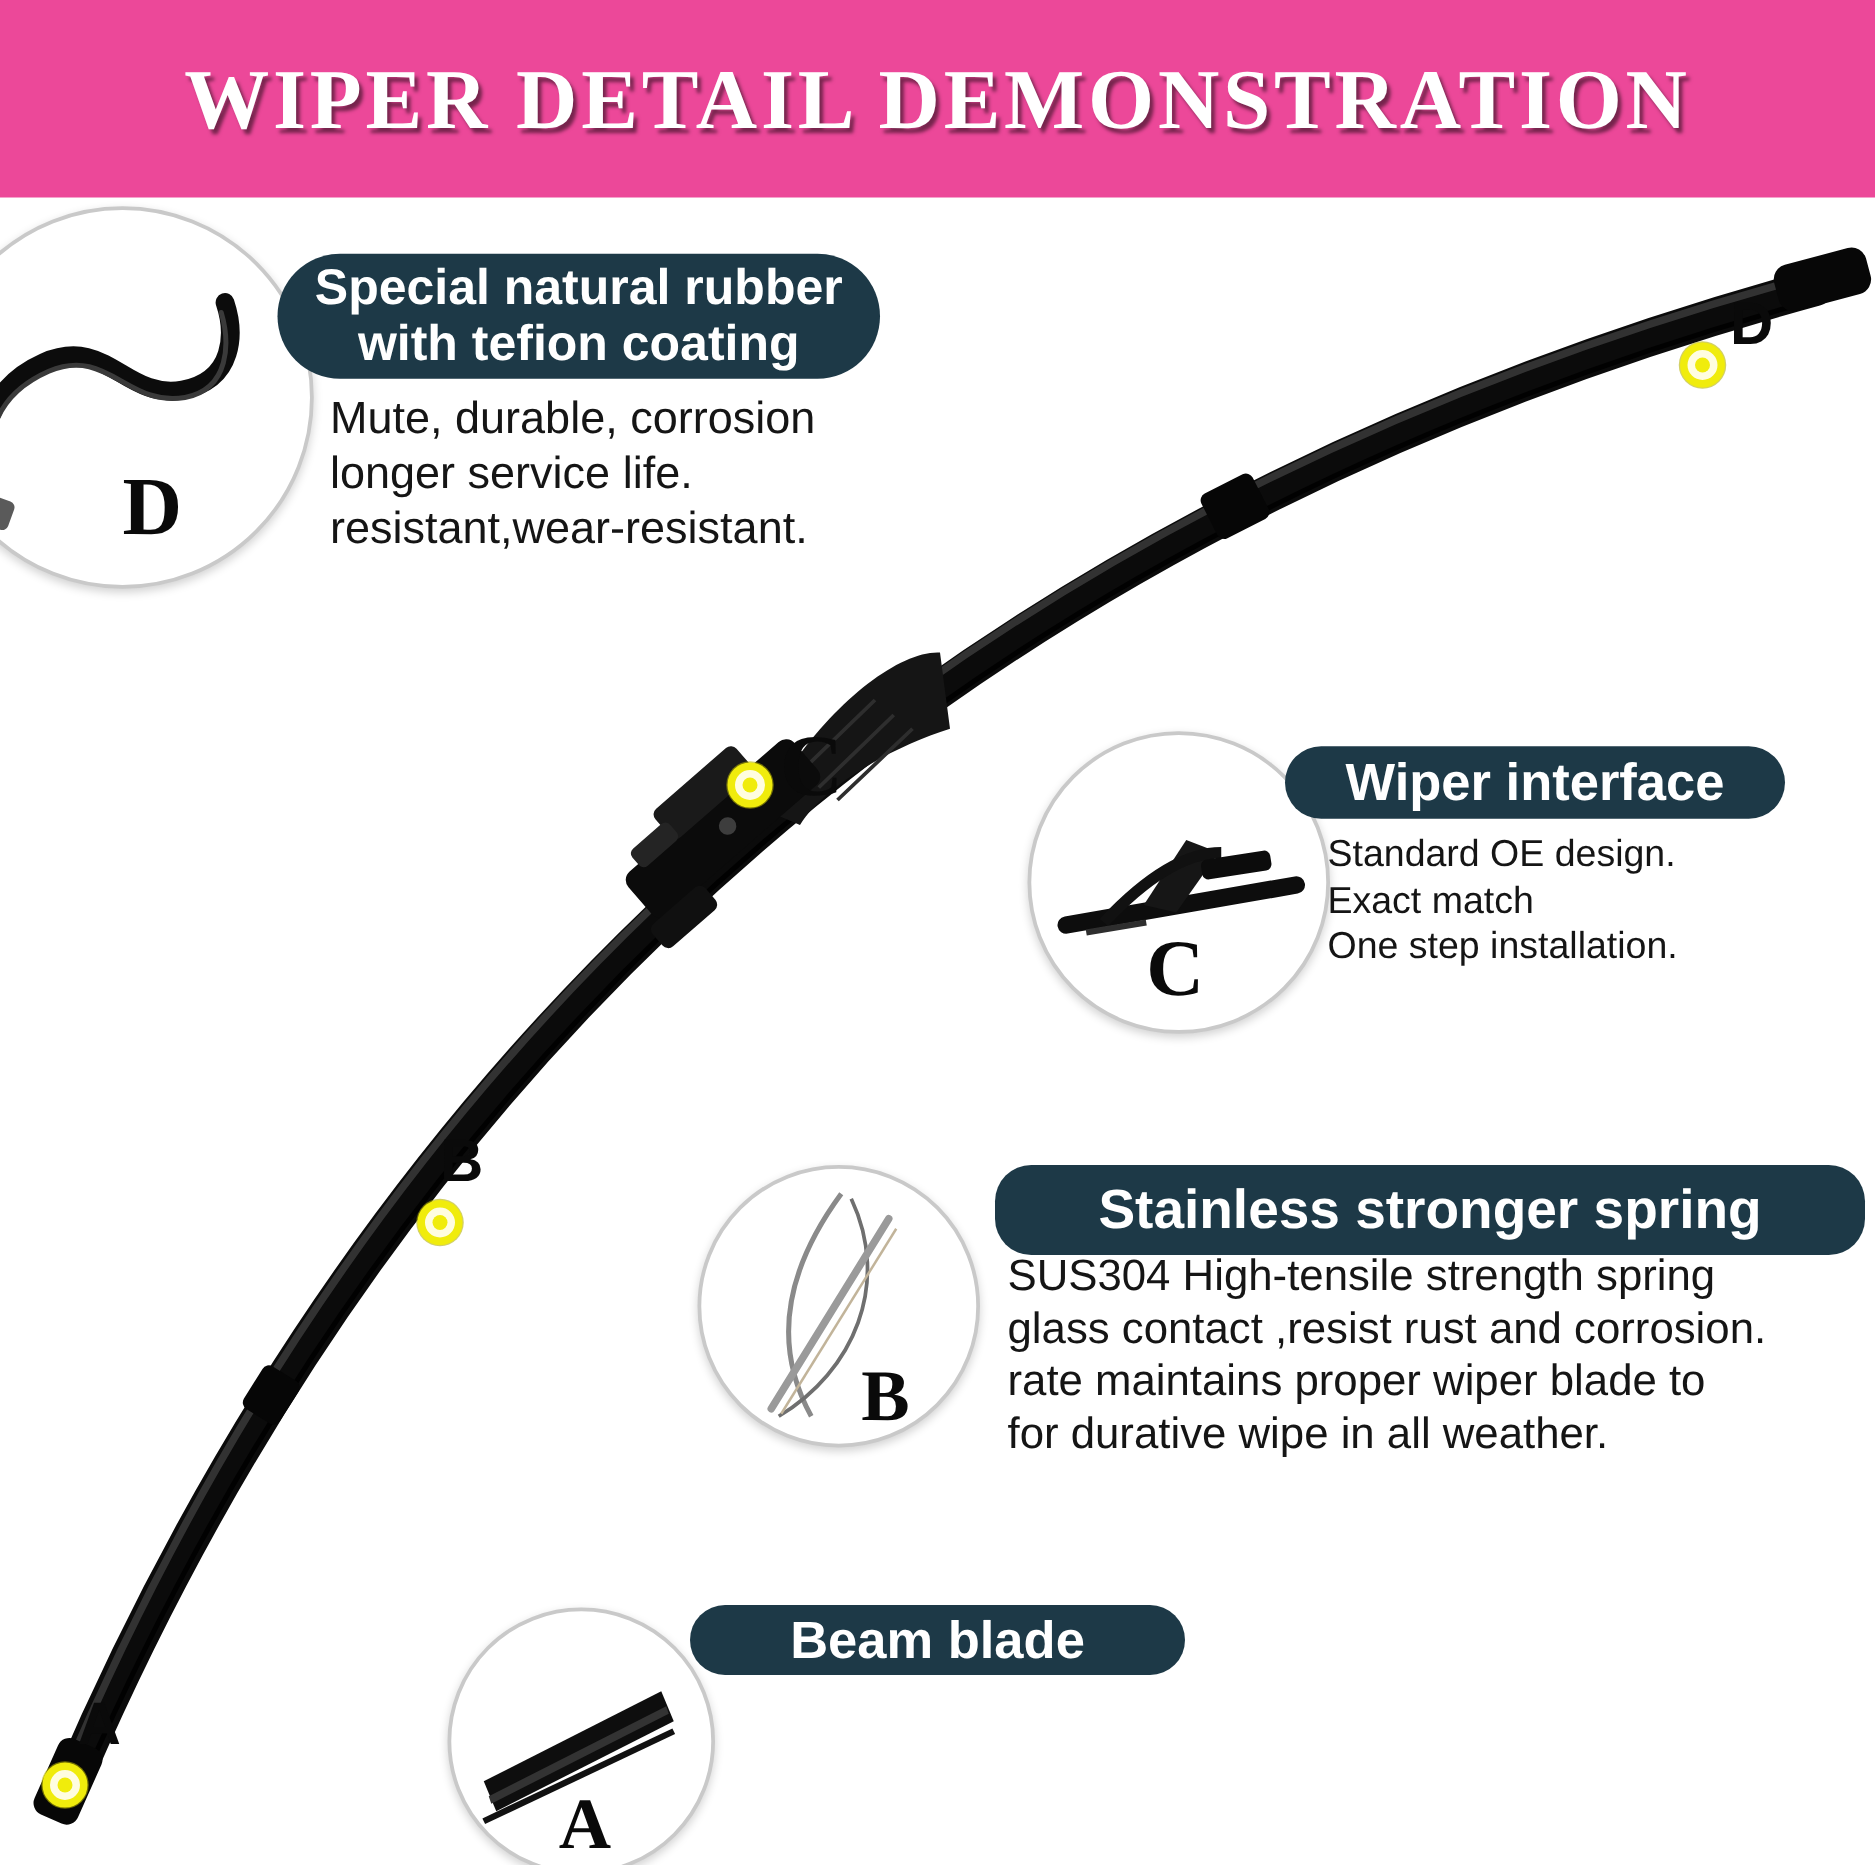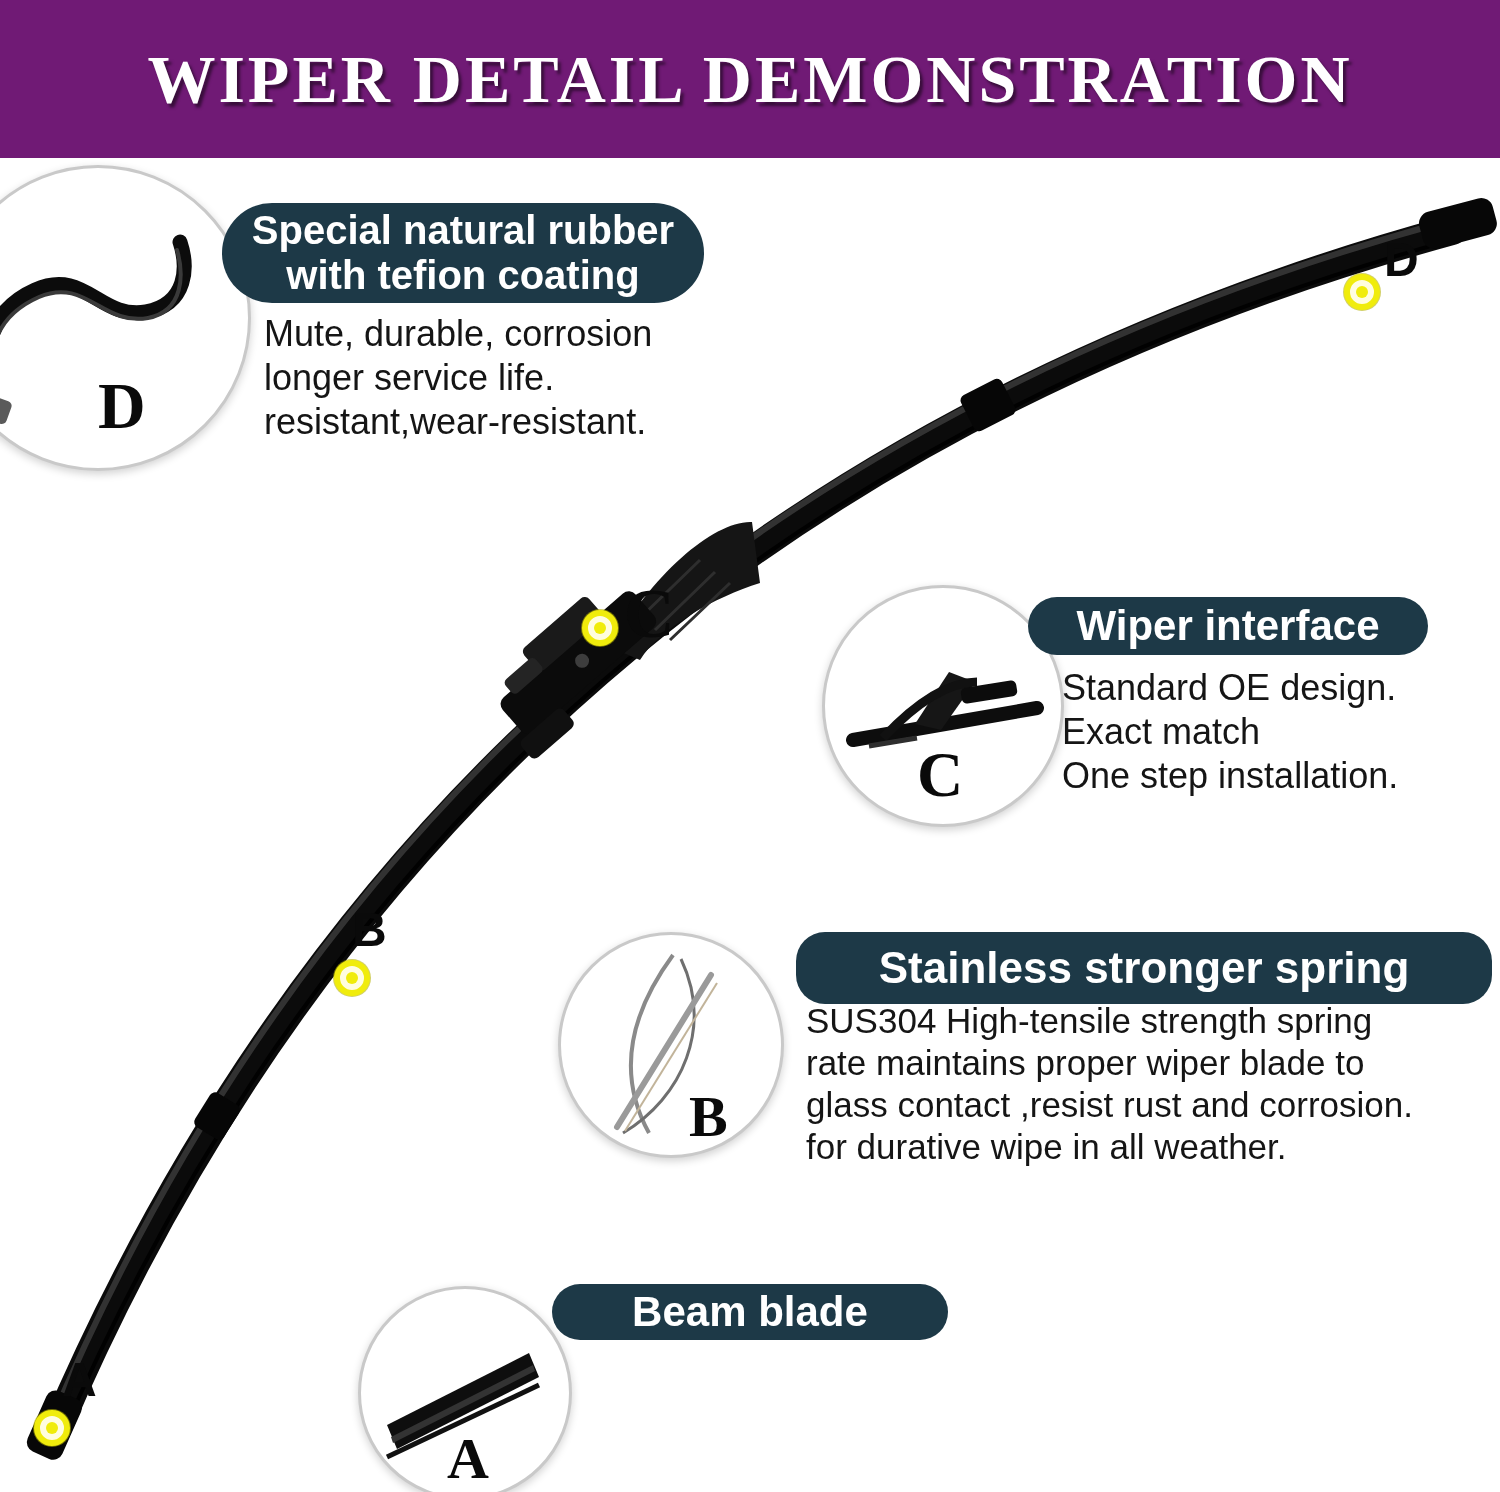--- a/index.html
+++ b/index.html
@@ -3,21 +3,21 @@
 <meta charset="utf-8">
 <style>
   html,body{margin:0;padding:0;background:#ffffff;}
   .page{
     position:relative;width:1500px;height:1492px;background:#ffffff;
     overflow:hidden;font-family:"Liberation Sans",sans-serif;color:#151515;
   }
   
   .header{
     position:absolute;left:0;top:0;width:1500px;height:158px;
-    background:#701a75;display:flex;align-items:center;justify-content:center;z-index:4;
+    background:#ec4899;display:flex;align-items:center;justify-content:center;z-index:4;
   }
   .header-title{
     font-family:"Liberation Serif",serif;font-weight:700;font-size:68px;
     color:#ffffff;letter-spacing:3px;white-space:nowrap;
     text-shadow:3px 4px 3px rgba(0,0,0,0.5);
   }
   
   .blade-svg{position:absolute;left:0;top:0;z-index:1;}
   
   .callout-circle{
@@ -34,21 +34,21 @@
     font-weight:700;line-height:1.12;
   }
   .pill-rubber{left:222px;top:203px;width:482px;height:100px;border-radius:50px;font-size:40px;}
   .pill-interface{left:1028px;top:597px;width:400px;height:58px;border-radius:29px;font-size:42px;}
   .pill-spring{left:796px;top:932px;width:696px;height:72px;border-radius:29px;font-size:44px;}
   .pill-beam{left:552px;top:1284px;width:396px;height:56px;border-radius:28px;font-size:42px;}
   
   .body-block{position:absolute;z-index:3;color:#151515;}
   .body-block div{white-space:nowrap;}
   .body-rubber{left:264px;top:312px;font-size:36px;line-height:1.22;}
-  .body-interface{left:1062px;top:666px;font-size:36px;line-height:1.22;}
+  .body-interface{left:1062px;top:666px;font-size:30px;line-height:1.22;}
   .body-spring{left:806px;top:1000px;font-size:35px;line-height:1.2;}
   .body-beam{left:562px;top:1350px;font-size:36px;line-height:1.25;}
   
   .marker{
     position:absolute;width:36px;height:36px;border-radius:50%;
     background:#fffde0;border:6px solid #f0ec0c;box-sizing:border-box;z-index:5;
     box-shadow:0 0 0 1px rgba(180,176,0,0.6);
   }
   .marker::after{
     content:"";position:absolute;left:50%;top:50%;width:12px;height:12px;margin:-6px 0 0 -6px;
@@ -152,22 +152,22 @@
       <path d="M150,40 L56,192" stroke="#9a9a9a" stroke-width="6" stroke-linecap="round"></path>
       <path d="M156,48 L64,196" stroke="#c2b49a" stroke-width="2"></path>
     </svg>
     <div class="circle-letter" style="left:128px;top:148px;font-size:58px;">B</div>
   </div>
   <div class="pill pill-spring">
     <div>Stainless stronger spring</div>
   </div>
   <div class="body-block body-spring">
     <div>SUS304 High-tensile strength spring</div>
+    <div>glass contact ,resist rust and corrosion.</div>
     <div>rate maintains proper wiper blade to</div>
-    <div>glass contact ,resist rust and corrosion.</div>
     <div>for durative wipe in all weather.</div>
   </div>
 
   <div class="callout-circle" style="left:358px;top:1286px;width:208px;height:208px;">
     <svg class="circle-art" width="208" height="208" viewBox="0 0 208 208">
       <polygon points="26,136 168,64 178,88 36,160" fill="#0e0e0e"></polygon>
       <polygon points="30,148 172,76 174,82 32,154" fill="#333333"></polygon>
       <path d="M26,168 L178,96" stroke="#111111" stroke-width="5"></path>
     </svg>
     <div class="circle-letter" style="left:86px;top:136px;font-size:58px;">A</div>

